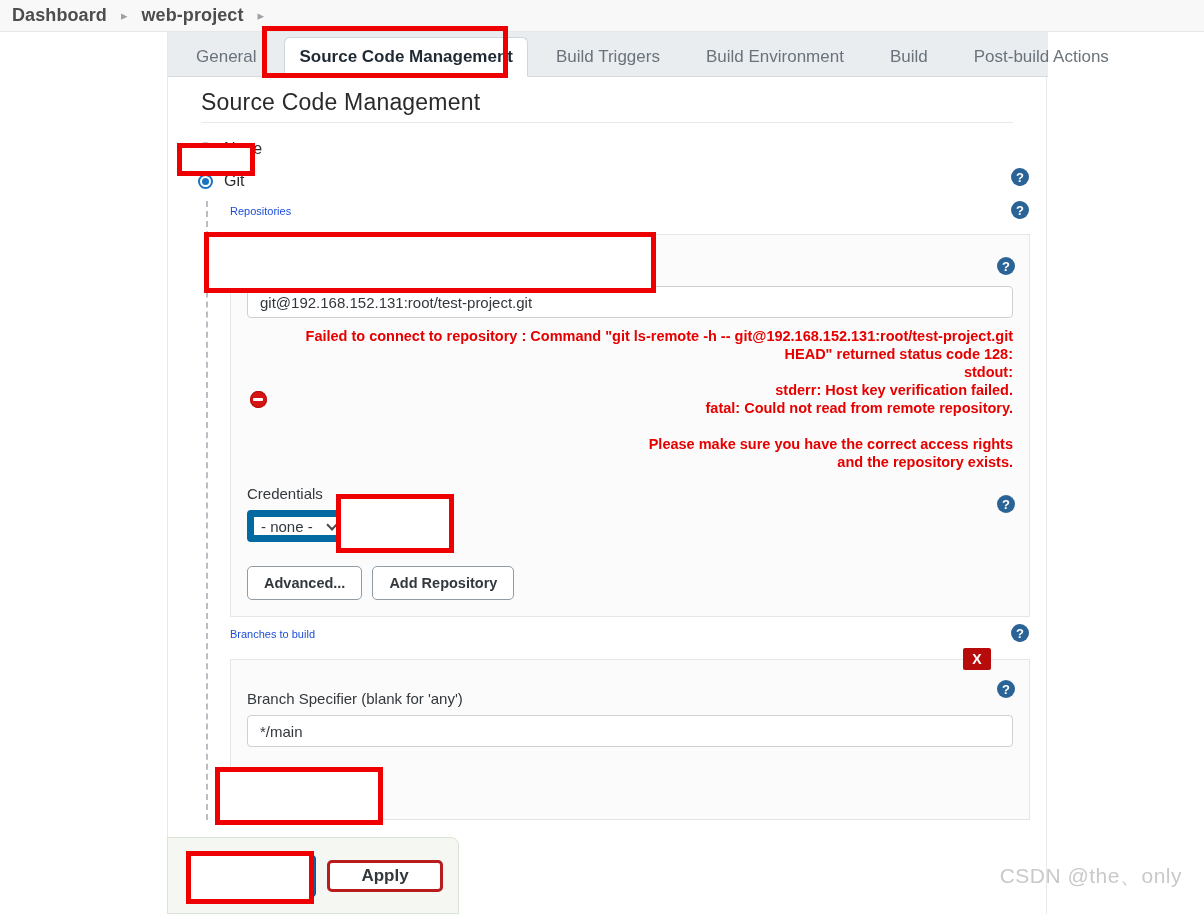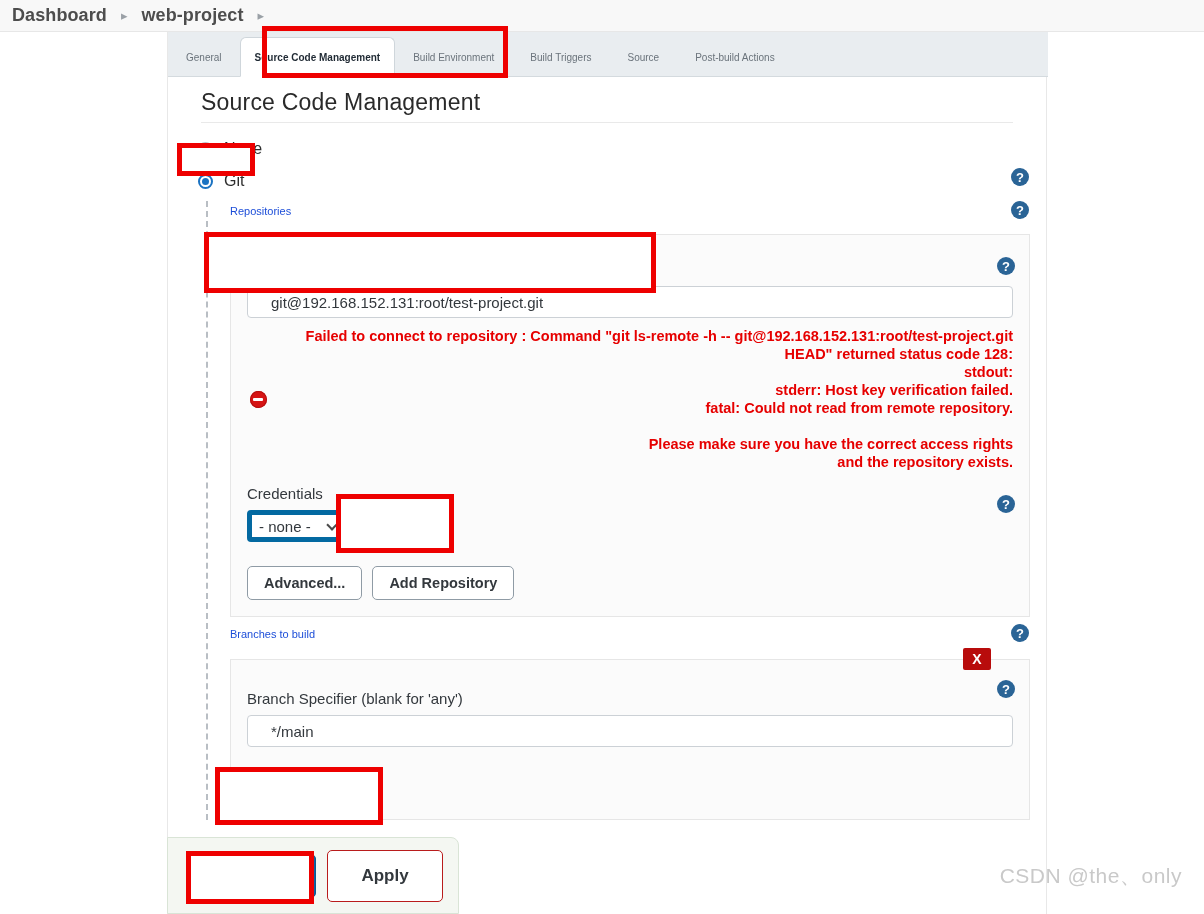--- a/index.html
+++ b/index.html
@@ -30,22 +30,22 @@
     background:#ffffff; border-left:1px solid #e8e8e8; border-right:1px solid #e8e8e8;
   }
 
   
   .tabbar {
     position:absolute; left:0; top:0; width:880px; height:45px;
     background:#e9edf0; border-bottom:1px solid #d4dade;
     display:flex; align-items:flex-end;
   }
   .tab {
-    font-size:10px; color:#6a737b; padding:0 18px; height:38px;
-    display:flex; align-items:center; white-space:nowrap; cursor:pointer;
+    font-size:17px; color:#6a737b; padding:0 18px; height:38px;
+    display:flex; align-items:center; white-space:nowrap; cursor:pointer;margin-left:10px;
   }
   .tab.active {
     background:#ffffff; color:#1f2933; font-weight:bold;
     border:1px solid #cfd6db; border-bottom:1px solid #ffffff;
     border-radius:6px 6px 0 0; height:40px; margin-bottom:-1px;
     padding:0 14px;
   }
 
   
   .content { position:absolute; left:0; top:45px; width:878px; height:790px; padding:0 16px; }
@@ -75,21 +75,21 @@
   .field-label { font-size:11px; color:#1d4ed8; }
 
   .subpanel {
     border:1px solid #e6e6e6; background:#fbfbfb;
     margin-top:9px; padding:18px 16px 16px 16px; position:relative;
   }
   .inner-label { font-size:15px; color:#33383d; margin-bottom:8px; display:block; }
 
   input.text {
     width:100%; height:32px; border:1px solid #ccd1d6; border-radius:4px;
-    background:#fff; padding:0 23px; font-size:15px; color:#33383d;
+    background:#fff; padding:0 12px; font-size:15px; color:#33383d;
     font-family:"Liberation Sans", sans-serif;
   }
 
   
   .error-wrap { display:flex; margin-top:9px; align-items:center; }
   .error-icon { width:22px; flex:none; display:flex; justify-content:center; }
   .err-circle {
     width:17px; height:17px; border-radius:50%; background:#d61414;
     position:relative; box-shadow:0 0 0 1px #b50f0f inset;
   }
@@ -99,21 +99,21 @@
   }
   .error-text {
     color:#e60000; font-size:14.5px; font-weight:bold; line-height:18px;
     white-space:pre-wrap; padding-left:4px;text-align:right;
   }
 
   
   .cred-label { font-size:15px; color:#33383d; margin:14px 0 8px 0; }
   .cred-row { display:flex; align-items:center; gap:9px; }
   select.sel {
-    height:32px; width:98px; border:5px solid #0369a1; border-radius:4px;
+    height:32px; width:98px; border:7px solid #0369a1; border-radius:4px;
     background:#fff; font-size:15px; color:#33383d; padding-left:7px;
     font-family:"Liberation Sans", sans-serif; -webkit-appearance:none; appearance:none;
   }
   .sel-wrap { position:relative; }
   .sel-caret {
     position:absolute; right:9px; top:11px; width:8px; height:8px;
     border-right:2px solid #4a4a4a; border-bottom:2px solid #4a4a4a;
     transform:rotate(45deg); pointer-events:none;
   }
   .btn {
@@ -169,22 +169,22 @@
     background:#f4f7f2; border:1px solid #d9e4d6; border-top-right-radius:8px;
     display:flex; align-items:center; gap:11px; padding-left:24px;
   }
   .btn-save {
     background:#1065a4; border:1px solid #0d588f; color:#fff; font-weight:bold;
     font-size:17px; border-radius:5px; width:124px; height:44px;
     display:flex; align-items:center; justify-content:center; cursor:pointer;
     font-family:"Liberation Sans", sans-serif;
   }
   .btn-apply {
-    background:#fff; border:1px solid #b91c1c; color:#33383d; font-weight:bold;
-    font-size:17px; border-radius:5px; width:116px; height:52px;
+    background:#fff; border:3px solid #b91c1c; color:#33383d; font-weight:bold;
+    font-size:17px; border-radius:5px; width:116px; height:32px;
     display:flex; align-items:center; justify-content:center; cursor:pointer;
     font-family:"Liberation Sans", sans-serif;
   }
 
   
   .ann {
     position:absolute; border:5px solid #ee0000; pointer-events:none; z-index:40;
   }
   .ann.white { background:#ffffff; }
 
@@ -203,23 +203,23 @@
     <span class="crumb-sep">▸</span>
     <span class="crumb">web-project</span>
     <span class="crumb-sep">▸</span>
   </div>
 
   <div class="panel">
 
     <div class="tabbar">
       <div class="tab">General</div>
       <div class="tab active">Source Code Management</div>
+      <div class="tab">Build Triggers</div>
       <div class="tab">Build Environment</div>
-      <div class="tab">Build Triggers</div>
-      <div class="tab">Source</div>
+      <div class="tab">Build</div>
       <div class="tab">Post-build Actions</div>
     </div>
 
     <div class="content">
 
       <h1 class="section-title">Source Code Management</h1>
       <div class="hr"></div>
 
       <div class="radio-row">
         <span class="radio"></span>

